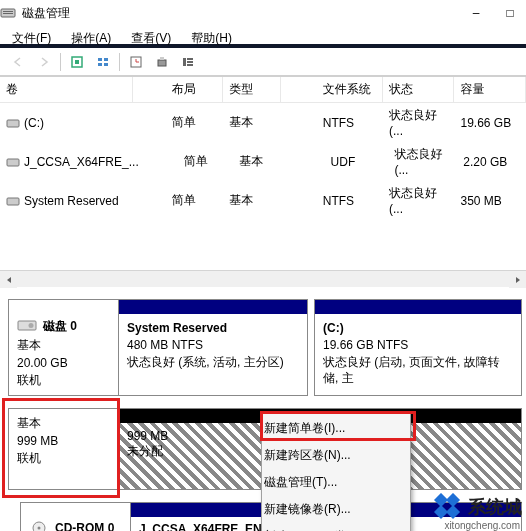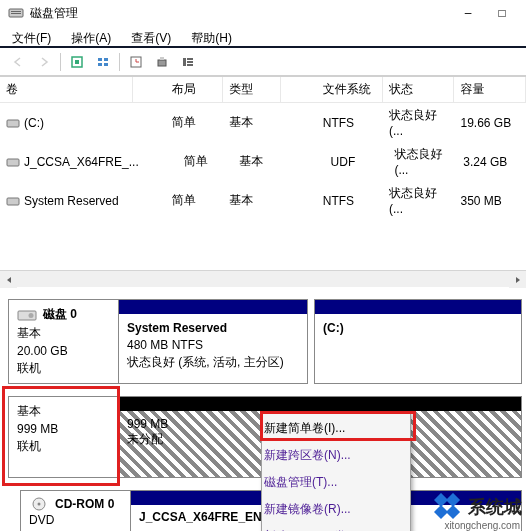--- a/index.html
+++ b/index.html
@@ -1,22 +1,22 @@
 <!DOCTYPE html>
 <html><head>
 <meta charset="utf-8">
 <style>
 * { margin: 0; padding: 0; box-sizing: border-box; }
 body { font-family: "Microsoft YaHei", "Segoe UI", sans-serif; font-size: 12px; background: #fff; width: 526px; height: 531px; overflow: hidden; position: relative; }
-.title-bar { display: flex; align-items: center; padding: 4px 8px; height: 26px; }
+.title-bar { display: flex; align-items: center; padding: 4px 0; height: 26px; }
 .title-bar .icon { width: 16px; height: 16px; margin-right: 6px; display: inline-flex; align-items: center; justify-content: center; }
 .title-text { flex: 1; }
 .sys-btns { display: flex; gap: 2px; }
 .sys-btn { width: 32px; height: 20px; display: flex; align-items: center; justify-content: center; cursor: default; }
-.menu-bar { display: flex; padding: 2px 8px; height: 22px; gap: 12px; border-bottom: 2px solid #0f172a; }
+.menu-bar { display: flex; padding: 2px 8px; height: 22px; gap: 12px; border-bottom: 4px solid #0f172a; }
 .menu-item { padding: 2px 4px; cursor: default; }
 .toolbar { display: flex; padding: 4px 8px; height: 28px; gap: 6px; border-bottom: 1px solid #d0d0d0; align-items: center; }
 .tool-btn { width: 20px; height: 20px; display: flex; align-items: center; justify-content: center; cursor: default; }
 .tool-btn.disabled { opacity: 0.4; }
 .tool-sep { width: 1px; height: 18px; background: #ccc; }
 .table-area { border-top: 1px solid #d0d0d0; }
 .table-header { display: flex; background: #fff; border-bottom: 1px solid #e8e8e8; }
 .th { padding: 4px 6px; border-right: 1px solid #e8e8e8; font-weight: normal; }
 .table-row { display: flex; padding: 2px 0; }
 .td { padding: 2px 6px; display: flex; align-items: center; gap: 4px; }
@@ -25,35 +25,35 @@
 .col-type { width: 64px; }
 .col-fs { width: 74px; margin-left: 36px; }
 .col-status { width: 80px; }
 .col-cap { width: 80px; }
 .vol-icon { width: 14px; height: 12px; display: inline-block; }
 .scrollbar { height: 17px; background: #f0f0f0; border-top: 1px solid #d4d4d4; display: flex; margin-top: 50px; }
 .scroll-arrow { width: 17px; height: 17px; display: flex; align-items: center; justify-content: center; background: #f0f0f0; }
 .scroll-track { flex: 1; background: #f0f0f0; }
 .disk-panel { display: flex; margin: 2px 4px 2px 8px; min-height: 82px; }
 .disk-label { width: 110px; border: 1px solid #888; border-right: none; background: #fff; padding: 6px 8px; display: flex; flex-direction: column; gap: 2px; }
-.disk-label .dl-head { display: flex; align-items: center; gap: 6px; font-weight: bold; }
+.disk-label .dl-head { display: flex; gap: 6px; font-weight: bold; margin-top: 12px; }
 .disk-icon { width: 20px; height: 14px; display: inline-block; }
 .disk-parts { flex: 1; display: flex; gap: 6px; }
 .part-box { border: 1px solid #888; display: flex; flex-direction: column; }
 .part-header { height: 14px; background: #000080; }
 .part-body { padding: 6px 8px; flex: 1; line-height: 1.4; }
 .part-body .pname { font-weight: bold; }
 .unalloc-header { height: 14px; background: #000; }
 .unalloc-body { background: repeating-linear-gradient(45deg, #fff 0 4px, #888 4px 8px); flex:1; position: relative; }
 .unalloc-body .inner { position: absolute; left: 8px; top: 6px; }
 .disk1-panel { position: relative; }
 .red-box { position: absolute; border: 3px solid #e02020; }
 .context-menu { position: absolute; background: #f5f5f5; border: 1px solid #a0a0a0; box-shadow: 2px 2px 4px rgba(0,0,0,0.3); min-width: 150px; padding: 2px; }
 .ctx-item { padding: 5px 0; cursor: default; }
-.ctx-item.disabled { color: #4c1d95; }
+.ctx-item.disabled { color: #000000; }
 .watermark { position: absolute; right: 4px; bottom: 10px; display: flex; align-items: center; gap: 6px; font-weight: bold; font-size: 18px; color: #222; }
 .wm-logo { width: 28px; height: 28px; }
 .wm-sub { font-size: 10px; color: #666; font-weight: normal; position: absolute; right: 6px; bottom: 0px; }
 svg { display: block; }
 </style>
 </head>
 <body>
 
 <div class="title-bar">
   <span class="icon">
@@ -161,21 +161,21 @@
             <svg width="14" height="12">
               <rect x="1" y="3" width="12" height="7" rx="1" fill="#ccc" stroke="#777"></rect>
             </svg>
           </span>
           <span>J_CCSA_X64FRE_...</span>
         </div>
         <div class="td col-layout">简单</div>
         <div class="td col-type">基本</div>
         <div class="td col-fs">UDF</div>
         <div class="td col-status">状态良好 (...</div>
-        <div class="td col-cap">3.24 GB</div>
+        <div class="td col-cap">2.20 GB</div>
       </div>
       <div class="table-row">
         <div class="td col-vol">
           <span class="vol-icon">
             <svg width="14" height="12">
               <rect x="1" y="3" width="12" height="7" rx="1" fill="#ccc" stroke="#777"></rect>
             </svg>
           </span>
           <span>System Reserved</span>
         </div>
@@ -223,20 +223,22 @@
       <div class="part-body">
         <div class="pname">System Reserved</div>
         <div>480 MB NTFS</div>
         <div>状态良好 (系统, 活动, 主分区)</div>
       </div>
     </div>
     <div class="part-box" style="flex:1;">
       <div class="part-header"></div>
       <div class="part-body">
         <div class="pname">(C:)</div>
+        <div>19.66 GB NTFS</div>
+        <div>状态良好 (启动, 页面文件, 故障转储, 主</div>
       </div>
     </div>
   </div>
 </div>
 
 <div class="disk-panel disk1-panel" style="margin-top:12px;">
   <div class="disk-label">
     <div>基本</div>
     <div>999 MB</div>
     <div>联机</div>

